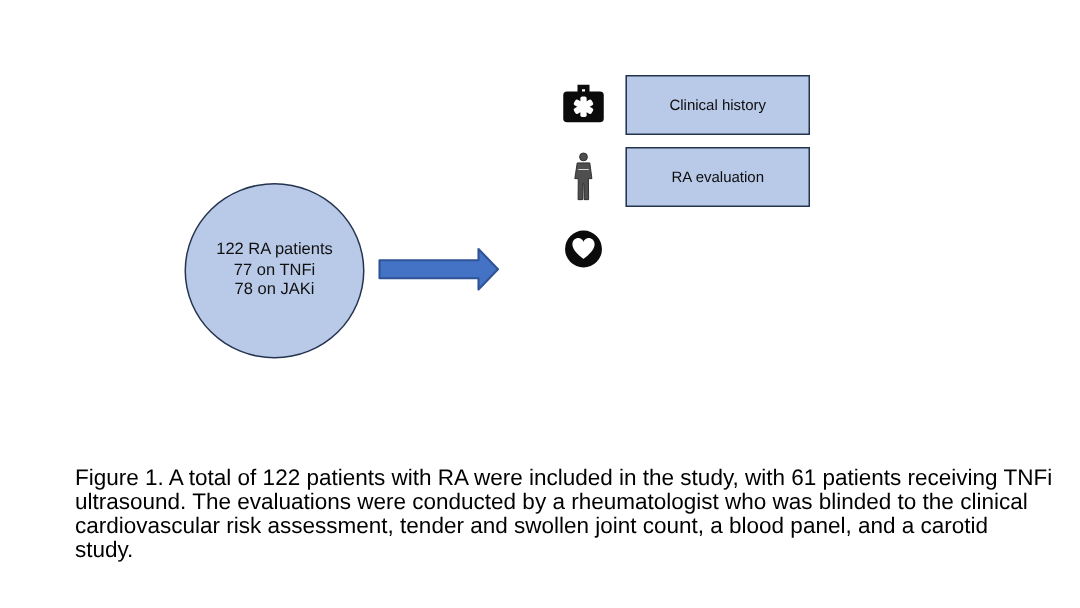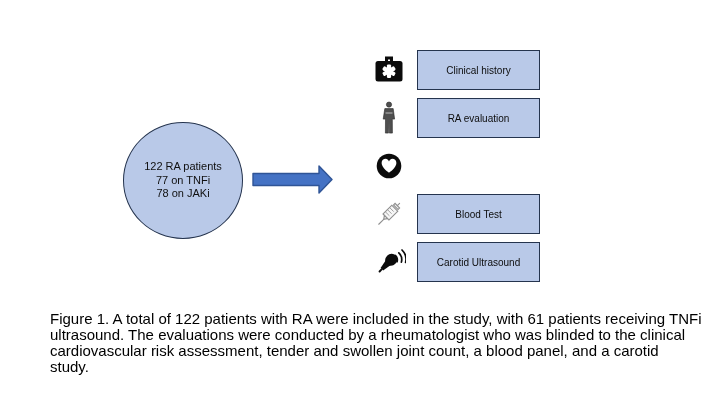--- a/index.html
+++ b/index.html
@@ -142,55 +142,21 @@
     </div>
   </div>
 
   <div class="eval-row row-2">
     <svg class="eval-icon" viewBox="0 0 34 34">
       <circle cx="17" cy="17" r="12.3" fill="#0b0b0b"></circle>
       <path d="M17 23.6 C17 23.6 9.6 18.7 9.6 13.9 C9.6 11.1 11.7 9.7 13.5 9.7 C15.2 9.7 17 11.3 17 12.6 C17 11.3 18.8 9.7 20.5 9.7 C22.3 9.7 24.4 11.1 24.4 13.9 C24.4 18.7 17 23.6 17 23.6 Z" fill="#ffffff"></path>
     </svg>
   </div>
 
-  <div class="eval-row row-3">
-    <svg class="eval-icon" viewBox="0 0 34 34">
-      <g transform="rotate(45 17 17)" stroke="#8f8f8f" stroke-width="1.1" fill="#f1f1f1">
-        <line x1="17" y1="2" x2="17" y2="6" stroke-linecap="round"></line>
-        <rect x="13.8" y="5.2" width="6.4" height="2.2"></rect>
-        <rect x="12.8" y="8.8" width="8.4" height="12.5" fill="#f7f7f7"></rect>
-        <line x1="12.8" y1="12" x2="18.6" y2="12" stroke-width="0.8"></line>
-        <line x1="12.8" y1="15" x2="18.6" y2="15" stroke-width="0.8"></line>
-        <line x1="12.8" y1="18" x2="18.6" y2="18" stroke-width="0.8"></line>
-        <path d="M14.8 21.3 h4.4 l-2.2 3.2 Z"></path>
-        <line x1="17" y1="24.5" x2="17" y2="31.5" stroke-linecap="round"></line>
-      </g>
-    </svg>
-    <div class="eval-box">
-      <span class="box-label">Blood Test</span>
-    </div>
-  </div>
 
-  <div class="eval-row row-4">
-    <svg class="eval-icon" viewBox="0 0 34 34">
-      <g transform="rotate(45 15 19)" fill="#0b0b0b">
-        <ellipse cx="15" cy="13" rx="5.8" ry="6.4"></ellipse>
-        <path d="M11.6 17.5 h6.8 l-1.6 8.8 h-3.6 Z"></path>
-        <rect x="14" y="26" width="2" height="4.5" rx="1"></rect>
-      </g>
-      <g fill="none" stroke="#0b0b0b" stroke-width="1.7" stroke-linecap="round">
-        <path d="M23.5 10.5 q2.6 2.6 1.6 6.2"></path>
-        <path d="M26.8 7.8 q4 4 2.6 9.3"></path>
-        <path d="M30 5 q5.4 5.4 3.6 12.4"></path>
-      </g>
-    </svg>
-    <div class="eval-box">
-      <span class="box-label">Carotid Ultrasound</span>
-    </div>
-  </div>
 
   <div class="caption">
     <div class="cap-line">Figure 1. A total of 122 patients with RA were included in the study, with 61 patients receiving TNFi</div>
     <div class="cap-line">ultrasound. The evaluations were conducted by a rheumatologist who was blinded to the clinical</div>
     <div class="cap-line">cardiovascular risk assessment, tender and swollen joint count, a blood panel, and a carotid</div>
     <div class="cap-line">study.</div>
   </div>
 
 </div>
 

